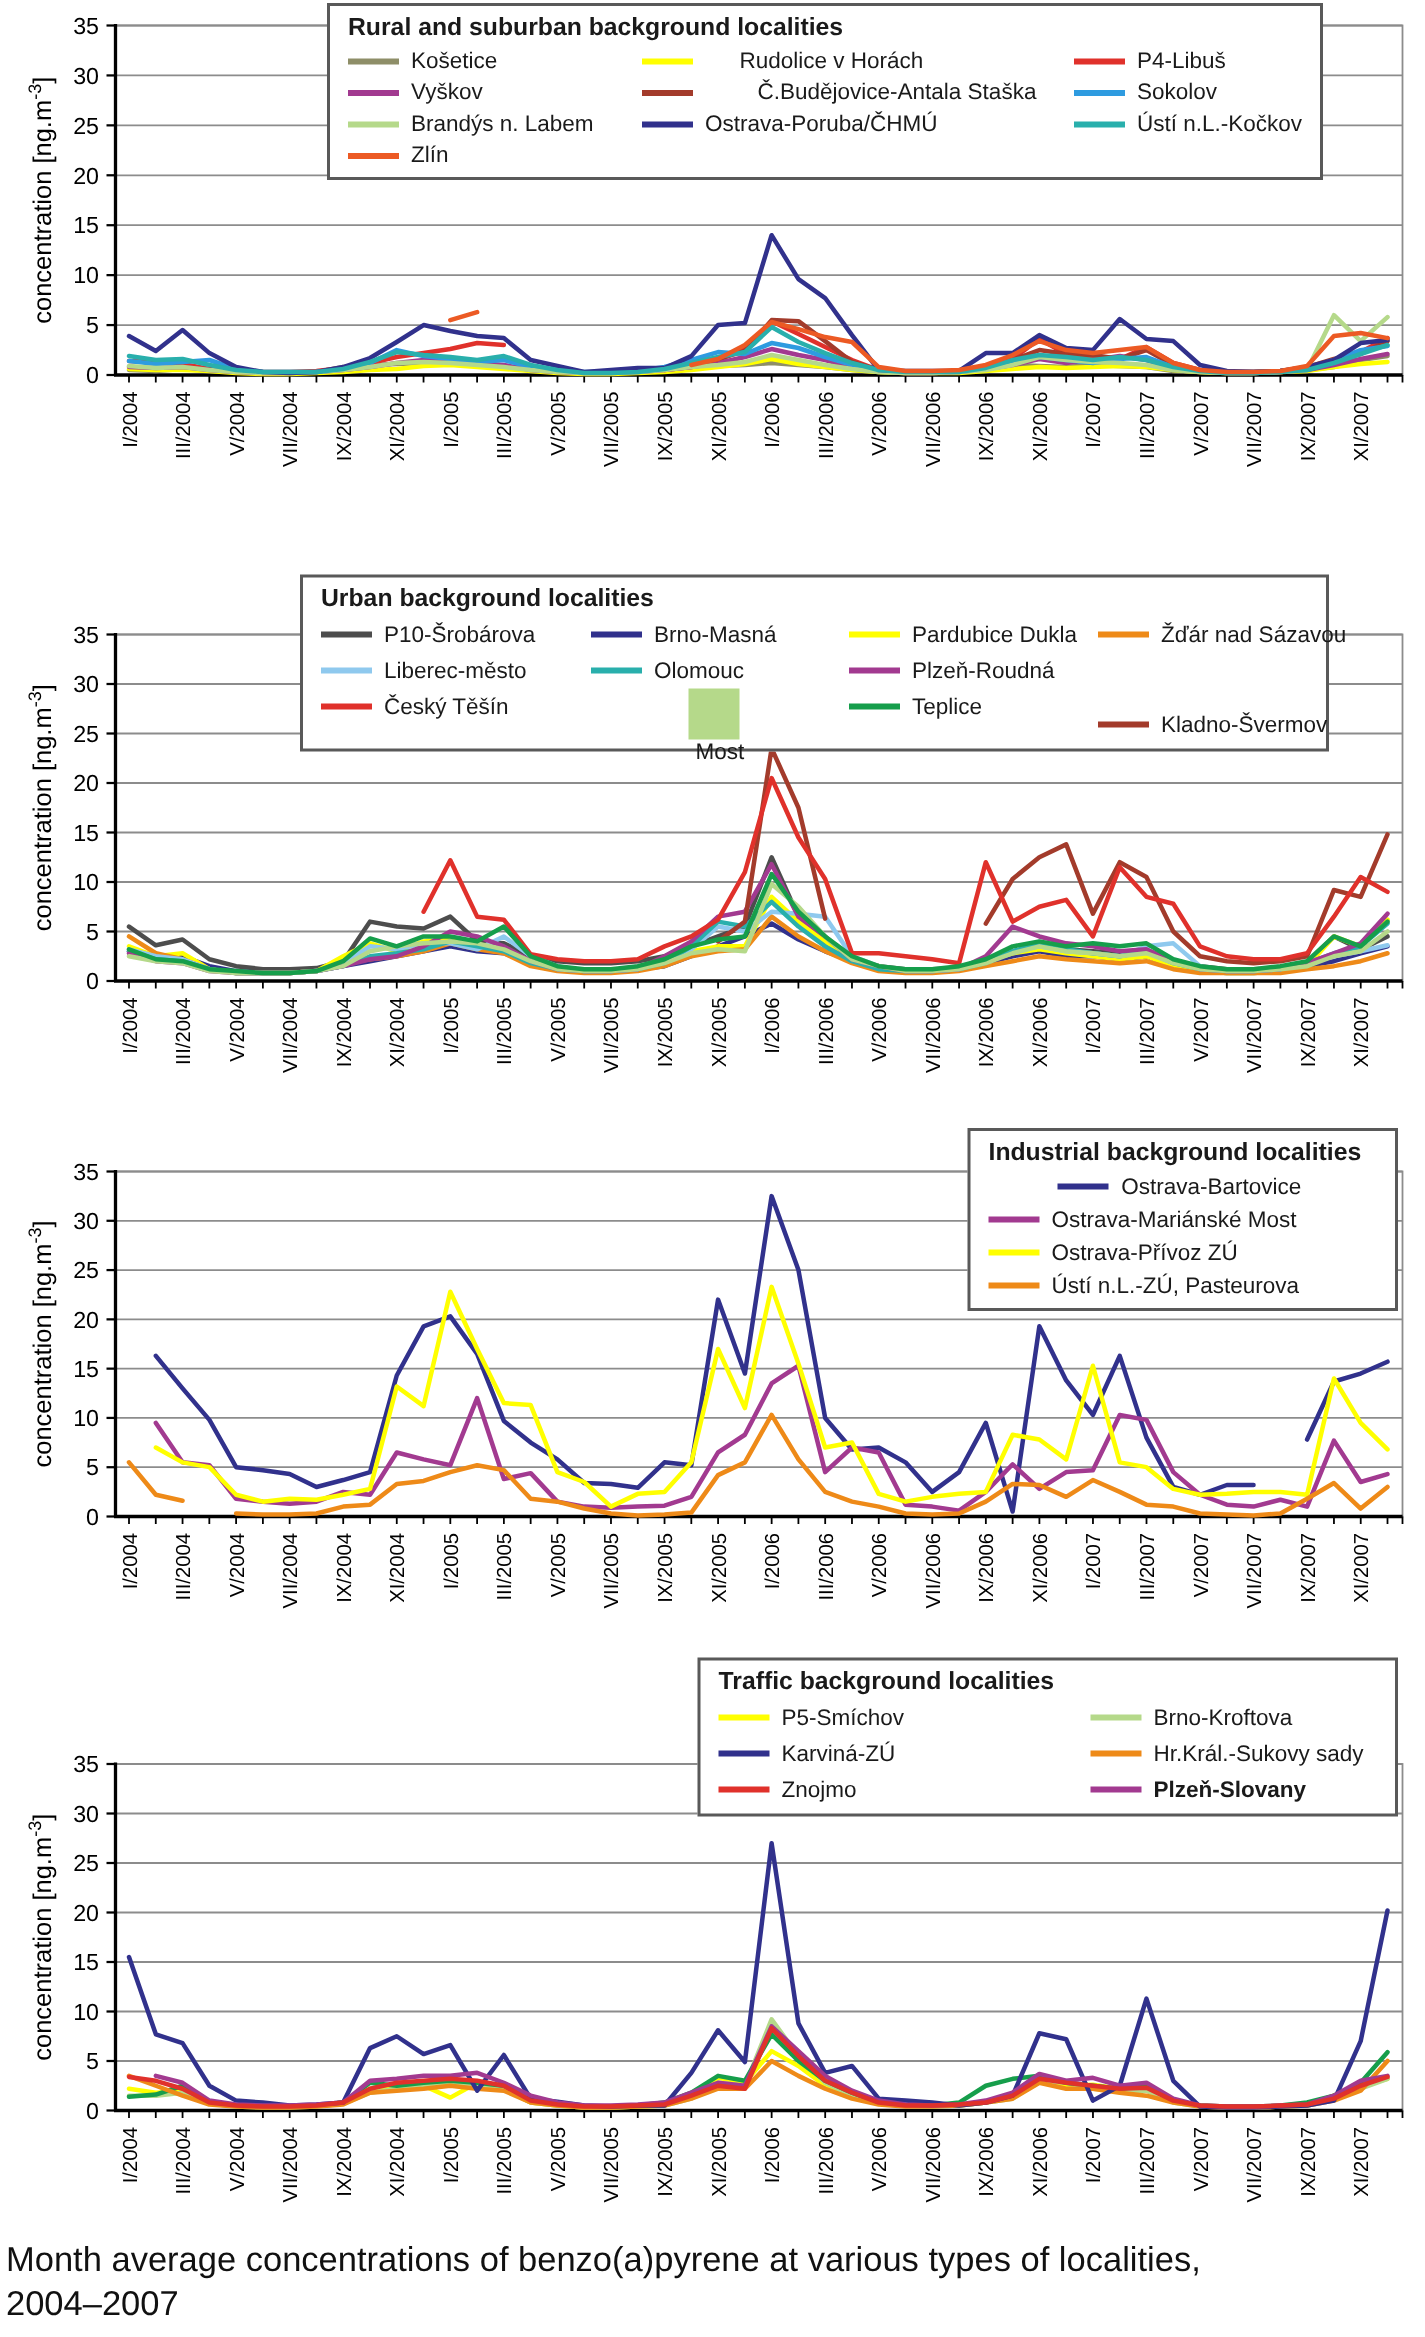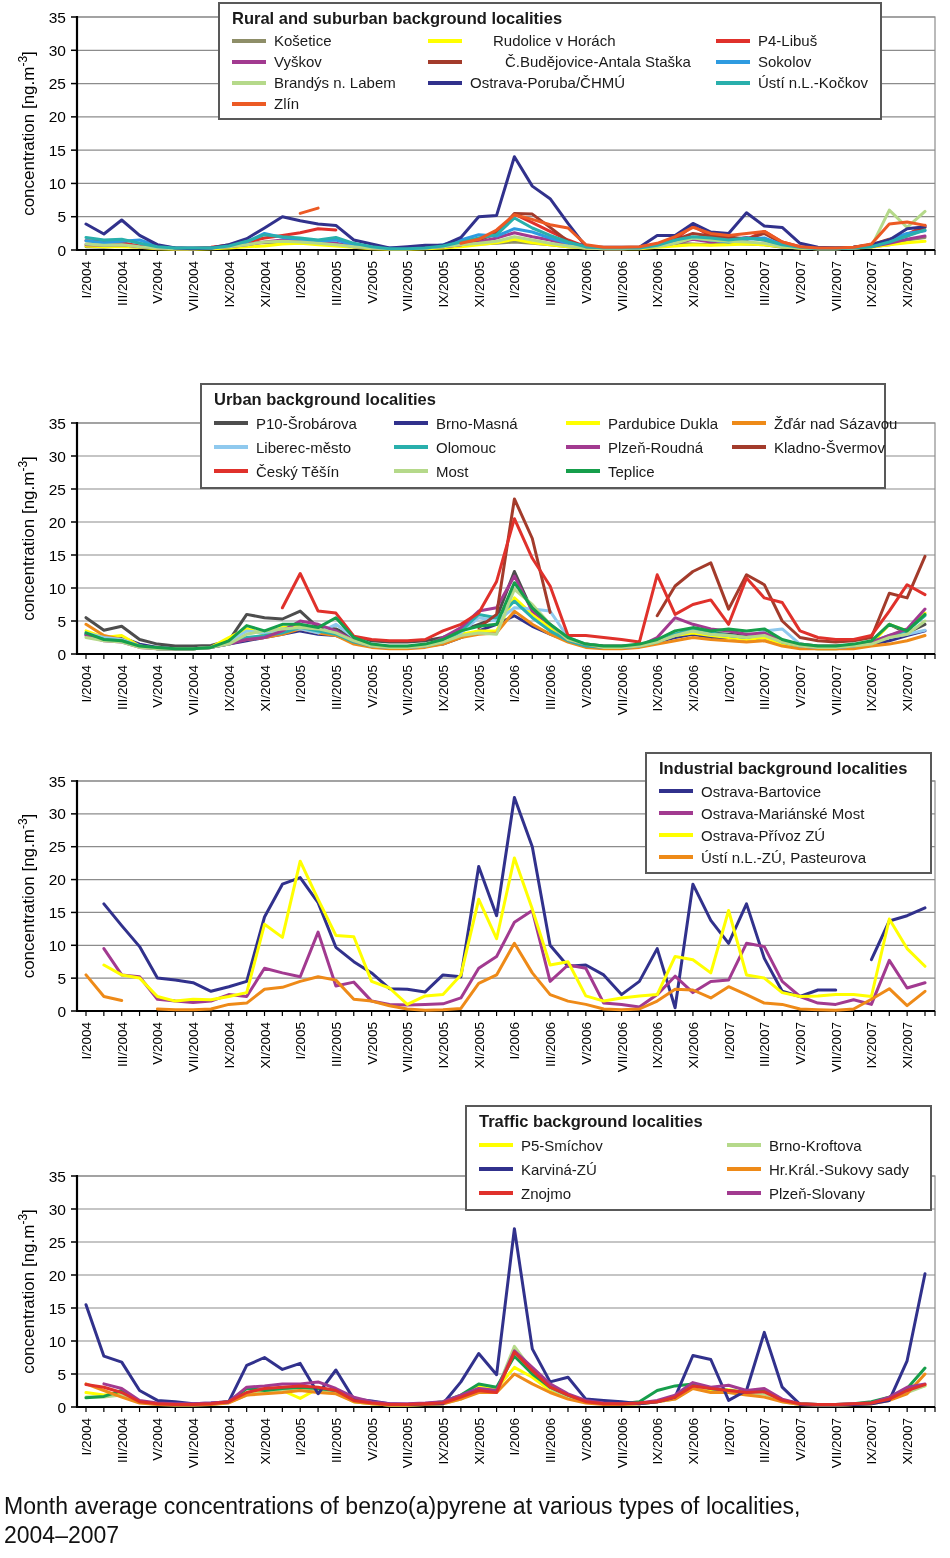--- a/index.html
+++ b/index.html
@@ -536,57 +536,57 @@
         </div>
         <div class="legend-col" style="width: 172px;">
           <div class="legend-item" style="height: 24px;">
             <span class="swatch" style="background: rgb(49, 49, 140);"></span>
             <span>Brno-Masná</span>
           </div>
           <div class="legend-item" style="height: 24px;">
             <span class="swatch" style="background: rgb(41, 175, 172);"></span>
             <span>Olomouc</span>
           </div>
-          <div class="legend-item" style="height: 24px;">
+          <div class="legend-item" style="height: 24px; flex-direction: column;">
             <span class="swatch" style="background: rgb(181, 217, 138);"></span>
             <span>Most</span>
           </div>
         </div>
         <div class="legend-col" style="width: 166px;">
           <div class="legend-item" style="height: 24px;">
             <span class="swatch" style="background: rgb(255, 255, 0);"></span>
             <span>Pardubice Dukla</span>
           </div>
           <div class="legend-item" style="height: 24px;">
             <span class="swatch" style="background: rgb(162, 58, 144);"></span>
             <span>Plzeň-Roudná</span>
           </div>
           <div class="legend-item" style="height: 24px;">
             <span class="swatch" style="background: rgb(22, 158, 75);"></span>
             <span>Teplice</span>
           </div>
         </div>
-        <div class="legend-col" style="width: 138px;">
+        <div class="legend-col" style="width: 138px; gap: 36px;">
           <div class="legend-item" style="height: 24px;">
             <span class="swatch" style="background: rgb(238, 138, 24);"></span>
             <span>Žďár nad Sázavou</span>
           </div>
           <div class="legend-item" style="height: 24px;">
             <span class="swatch" style="background: rgb(163, 59, 43);"></span>
             <span>Kladno-Švermov</span>
           </div>
         </div>
       </div>
   </div>
 
   <div class="legend" style="left: 645px; top: 752px; width: 287px;">
     <div class="legend-title">Industrial background localities</div>
     <div class="legend-cols">
         <div class="legend-col" style="width: 255px;">
-          <div class="legend-item" style="height: 22px;">
+          <div class="legend-item" style="height: 22px; justify-content: center;">
             <span class="swatch" style="background: rgb(49, 49, 140);"></span>
             <span>Ostrava-Bartovice</span>
           </div>
           <div class="legend-item" style="height: 22px;">
             <span class="swatch" style="background: rgb(162, 58, 144);"></span>
             <span>Ostrava-Mariánské Most</span>
           </div>
           <div class="legend-item" style="height: 22px;">
             <span class="swatch" style="background: rgb(255, 255, 0);"></span>
             <span>Ostrava-Přívoz ZÚ</span>
@@ -618,21 +618,21 @@
         </div>
         <div class="legend-col" style="width: 190px;">
           <div class="legend-item" style="height: 24px;">
             <span class="swatch" style="background: rgb(181, 217, 138);"></span>
             <span>Brno-Kroftova</span>
           </div>
           <div class="legend-item" style="height: 24px;">
             <span class="swatch" style="background: rgb(238, 138, 24);"></span>
             <span>Hr.Král.-Sukovy sady</span>
           </div>
-          <div class="legend-item" style="height: 24px;">
+          <div class="legend-item" style="height: 24px; font-weight: bold;">
             <span class="swatch" style="background: rgb(162, 58, 144);"></span>
             <span>Plzeň-Slovany</span>
           </div>
         </div>
       </div>
   </div>
 
   <div id="caption">Month average concentrations of benzo(a)pyrene at various types of localities, 2004–2007</div>
 
 </div>

